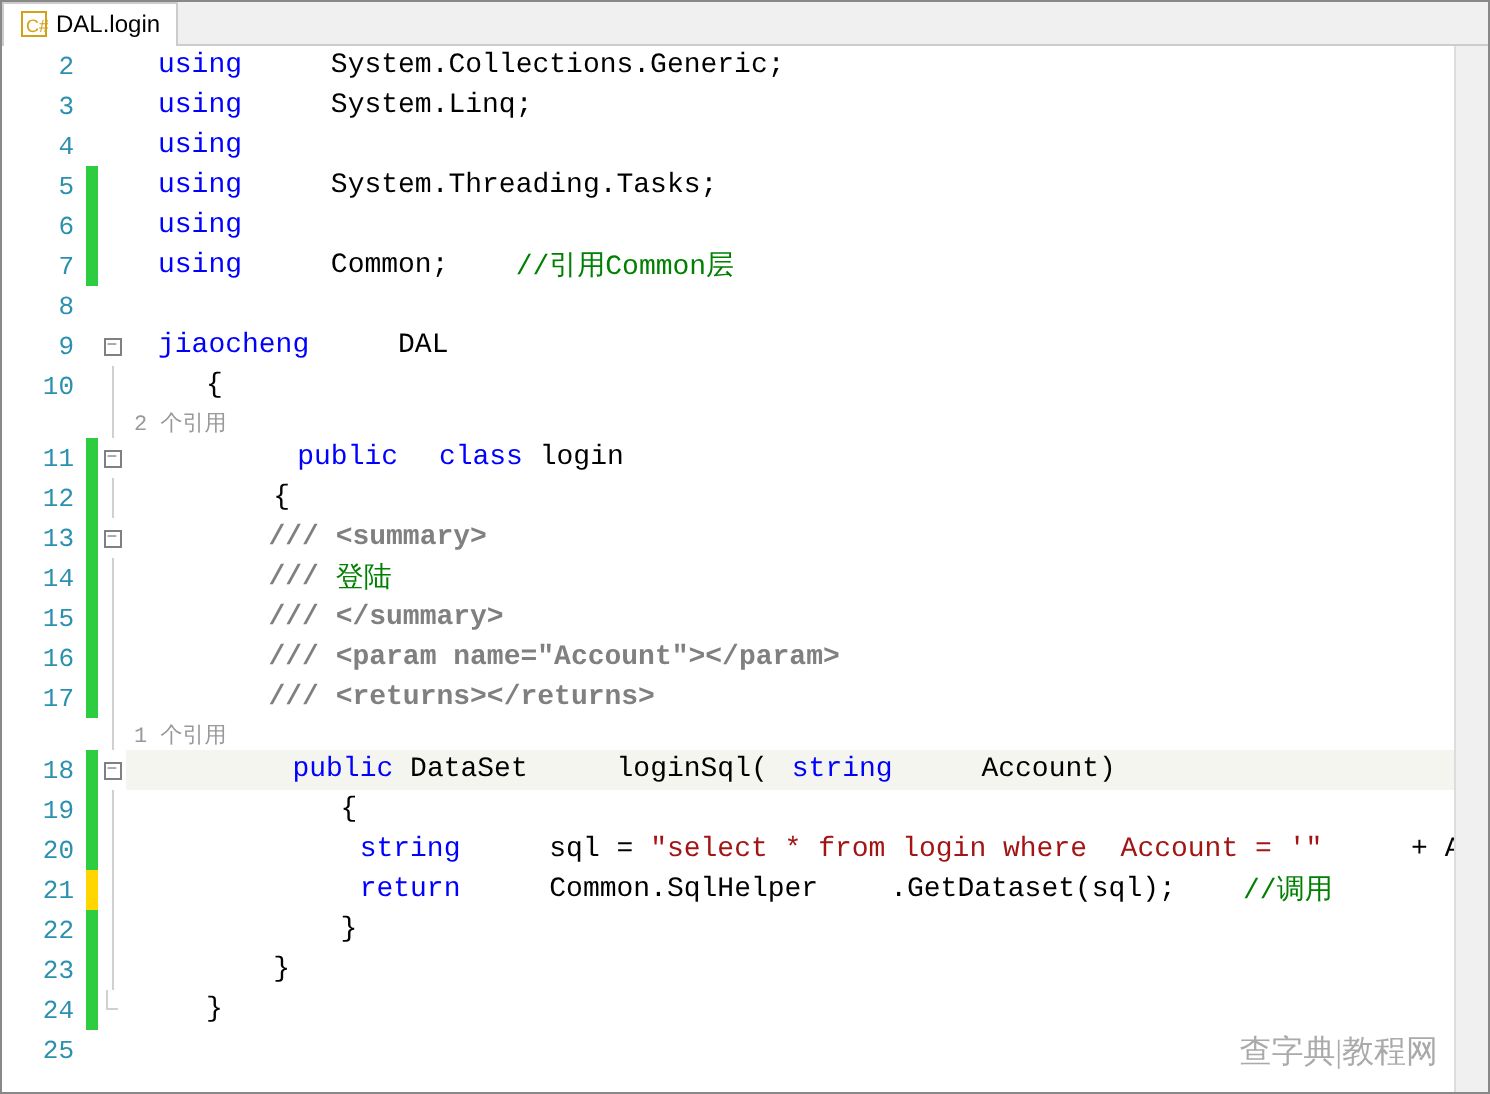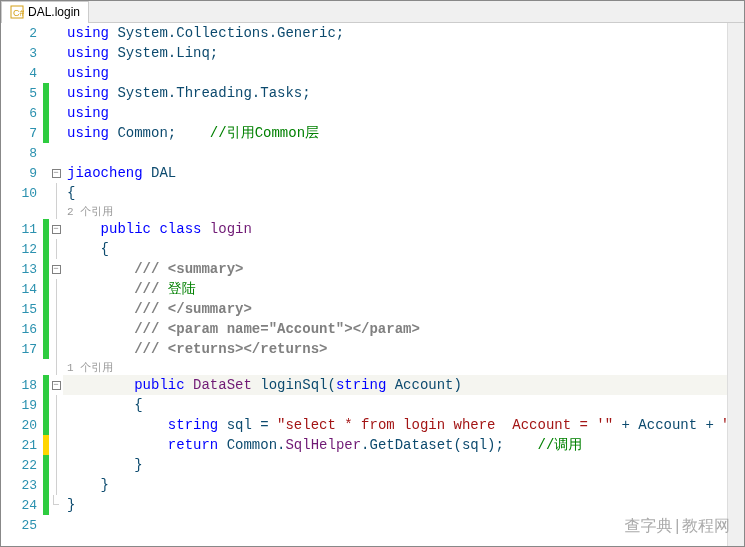--- a/index.html
+++ b/index.html
@@ -118,31 +118,31 @@
     }
     .ref-line {
       height: 16px;
       font-size: 11px;
       color: #999;
       padding-left: 4px;
       white-space: pre;
       display: flex;
       align-items: center;
     }
-    .kw { color: #0000ff; }
-    .type { color: #701a75; }
+    .kw { color: #0000ff; margin-left: 12px; }
+    .type { color: #000000; }
     .str { color: #a31515; }
     .com { color: #008000; }
     .doc { color: #808080; font-weight: bold; }
-    .txt { color: #0c4a6e; }
+    .txt { color: #000000; padding-left: 36px; }
     .watermark {
       position: absolute;
       bottom: 8px;
-      right: 14px;
-      font-family: Liberation Mono, monospace;
+      right: 25px;
+      font-family: Liberation Serif, serif;
       font-size: 11px;
       color: #bbb;
       text-align: center;
       line-height: 1.3;
     }
     .watermark .big {
       font-size: 16px;
       color: #aaa;
     }
     .scrollbar-v {

